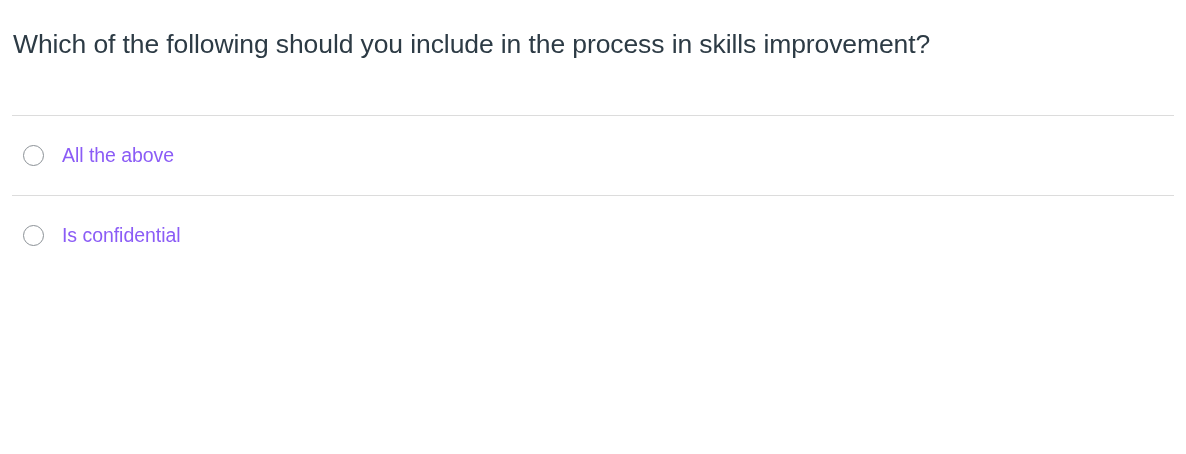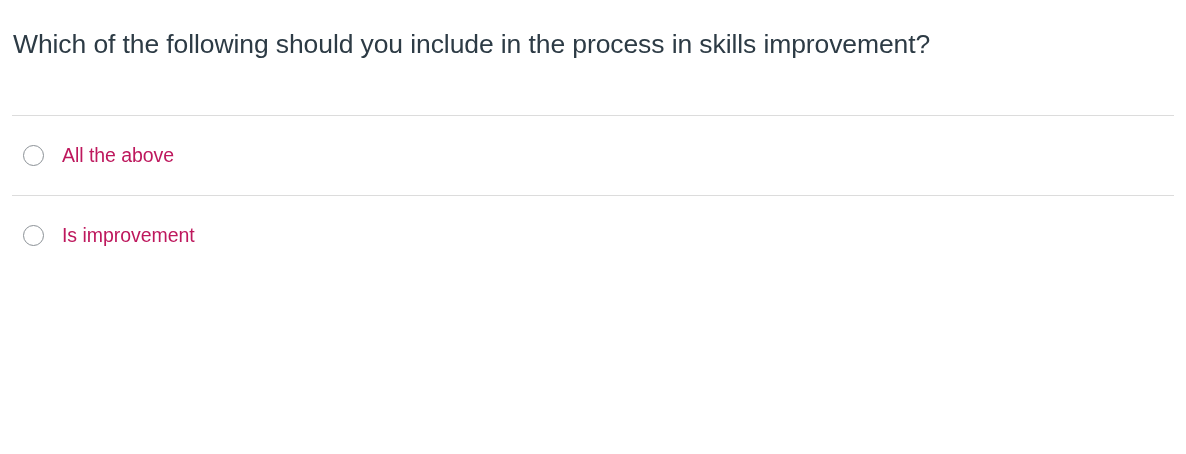--- a/index.html
+++ b/index.html
@@ -86,21 +86,21 @@
 
   .answer-label {
     position: absolute;
     left: 62px;
     top: 0;
     height: 80px;
     display: flex;
     align-items: center;
     font-size: 19.5px;
     line-height: 26px;
-    color: #be185d;
+    color: #8b5cf6;
     font-weight: 400;
     letter-spacing: -0.05px;
     white-space: nowrap;
   }
 </style>
 </head>
 <body>
 
 <div class="quiz-question">
 
@@ -113,18 +113,18 @@
         <span class="radio-icon"></span>
         <span class="answer-label">All the above</span>
       </div>
     </div>
 
 
 
     <div class="answer-row">
       <div class="answer-inner">
         <span class="radio-icon"></span>
-        <span class="answer-label">Is improvement</span>
+        <span class="answer-label">Is confidential</span>
       </div>
     </div>
 
   </div>
 </div>
 
 </body></html>

